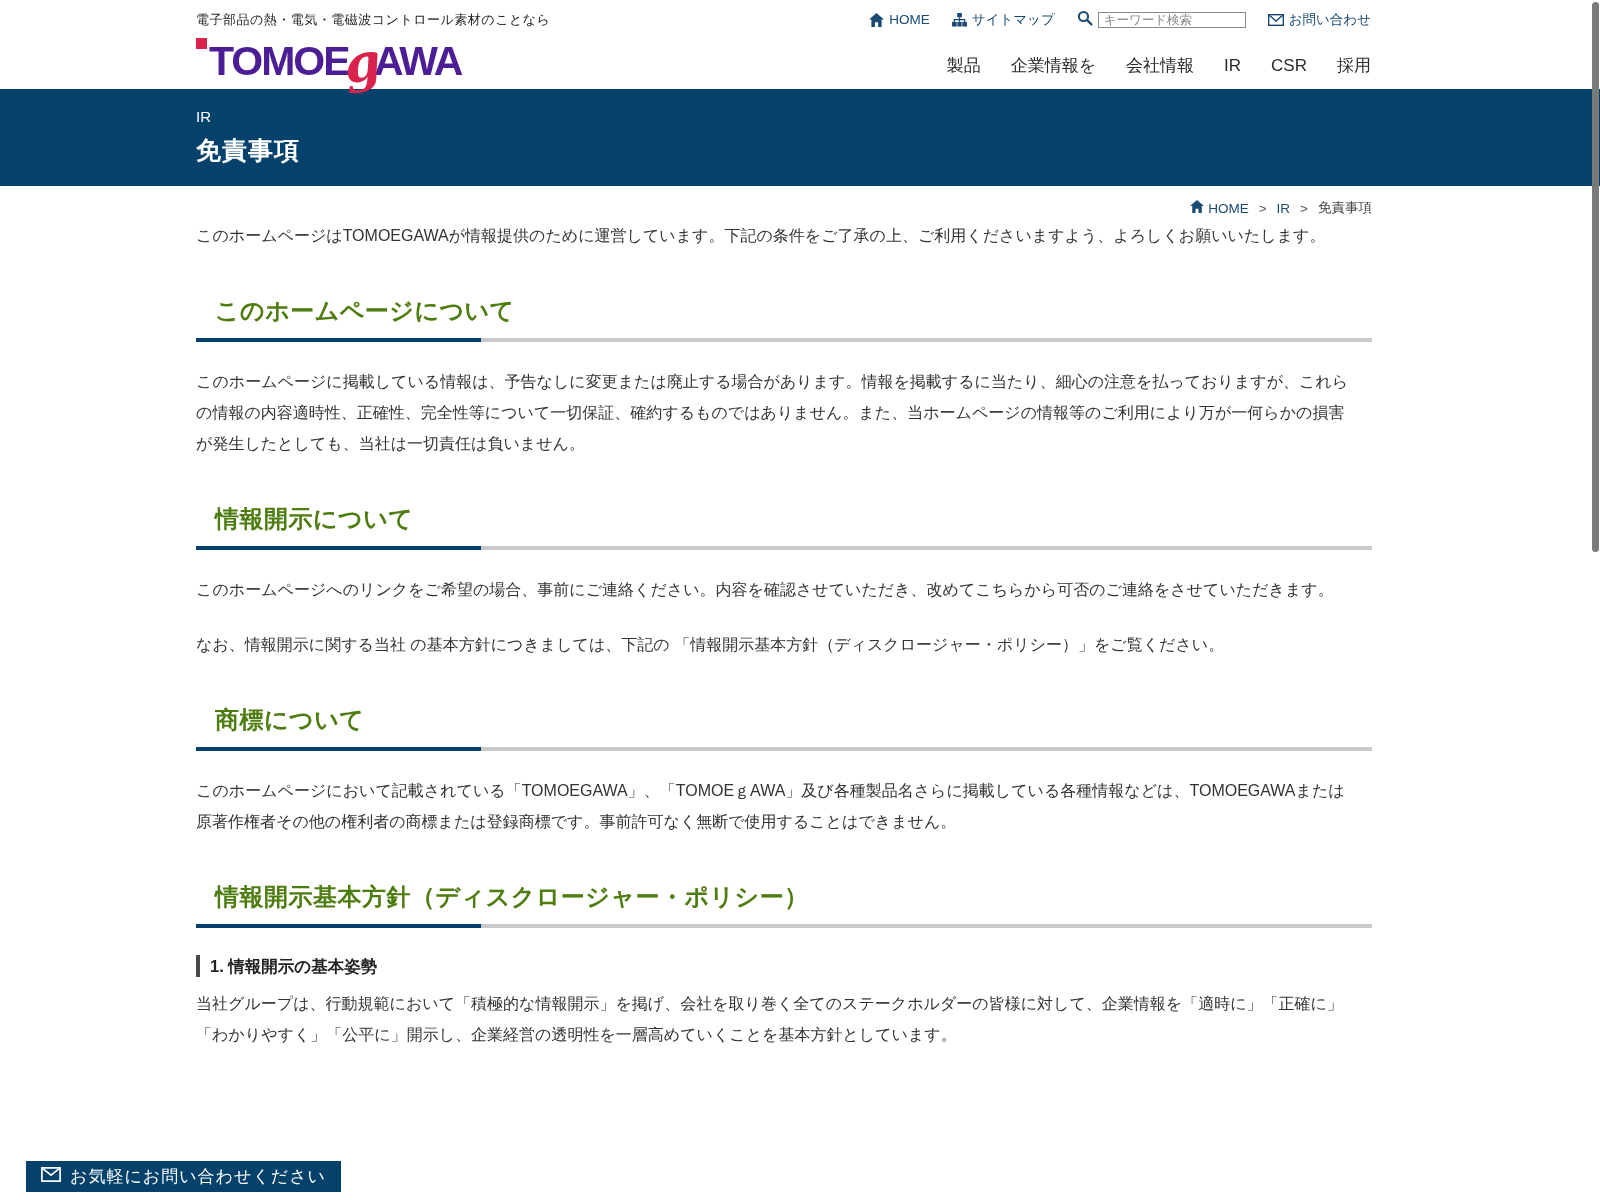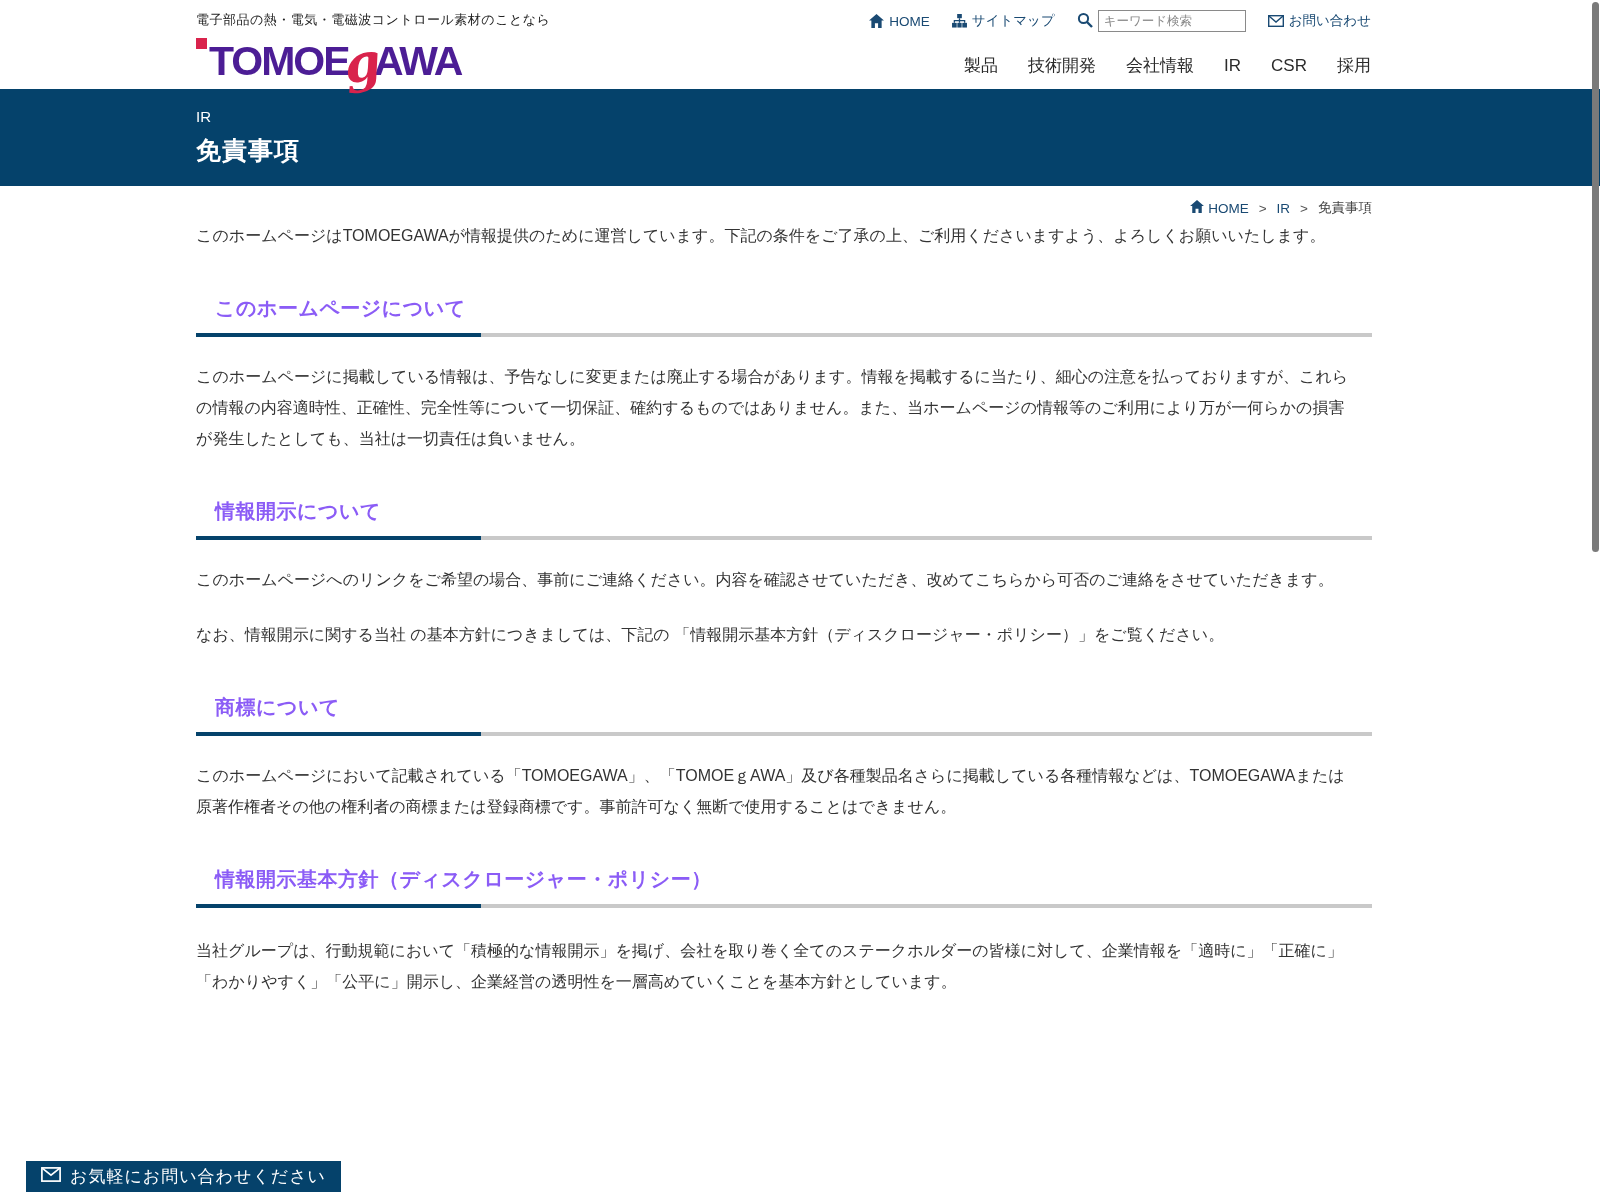--- a/index.html
+++ b/index.html
@@ -29,21 +29,21 @@
   
   .util-nav {
     position: absolute; top: 10px; right: 229px;
     display: flex; align-items: center; gap: 22px;
     font-size: 13.5px; color: #1a4a73;
   }
   .util-item { display: flex; align-items: center; gap: 5px; cursor: pointer; color: #1a4a73; }
   .util-item svg { display: block; }
   .search-box { display: flex; align-items: center; gap: 5px; }
   .search-box input {
-    width: 148px; height: 22px; border: 1px solid #8a8a8a; background: #fff;
+    width: 148px; height: 16px; border: 1px solid #8a8a8a; background: #fff;
     font-size: 12.5px; padding: 0 5px; color: #333;
     font-family: "Liberation Sans", "DejaVu Sans", sans-serif;
   }
   .search-box input::placeholder { color: #888; }
   
   .main-nav {
     position: absolute; top: 54px; right: 229px;
     display: flex; align-items: center; gap: 30px;
     font-size: 17px; color: #2b2b2b; text-align: center;
   }
@@ -60,21 +60,21 @@
   .content { width: 1176px; margin-left: 196px; }
   .breadcrumb {
     margin-top: 13px; text-align: right; font-size: 13.5px; color: #444;
     display: flex; justify-content: flex-end; align-items: center; gap: 10px;
   }
   .breadcrumb a { color: #1a4a73; text-decoration: none; cursor: pointer; display: inline-flex; align-items: center; gap: 4px; }
   .breadcrumb .sep { color: #555; }
   .intro { margin-top: 3px; font-size: 16px; line-height: 31px; }
   .section { margin-top: 44px; }
   .section-head {
-    font-size: 20px; font-weight: bold; color: #8b5cf6;
+    font-size: 24px; font-weight: bold; color: #4d7c0f;
     padding-left: 19px; margin-bottom: 11px; letter-spacing: 0.5px;
   }
   .rule { position: relative; height: 4px; background: #c9c9c9; }
   .rule::before {
     content: ""; position: absolute; left: 0; top: 0; width: 285px; height: 4px; background: #05426b;
   }
   .section p { margin: 24px 15px 0 0; font-size: 16px; line-height: 31px; }
   .sub { margin-top: 27px; }
   .sub-title {
     font-size: 16.5px; font-weight: bold; color: #222;
@@ -139,21 +139,21 @@
             <rect x="0.7" y="0.7" width="14.6" height="10.6" fill="none" stroke="#1a4a73" stroke-width="1.4"></rect>
             <path d="M1 1 L8 7 L15 1" fill="none" stroke="#1a4a73" stroke-width="1.4"></path>
           </svg>
       </span>
       <span>お問い合わせ</span>
     </span>
   </div>
 
   <nav class="main-nav">
     <span class="nav-item">製品</span>
-    <span class="nav-item">技術開発</span>
+    <span class="nav-item">企業情報を</span>
     <span class="nav-item">会社情報</span>
     <span class="nav-item">IR</span>
     <span class="nav-item">CSR</span>
     <span class="nav-item">採用</span>
   </nav>
 </div>
 
 <div class="banner">
   <div class="cat">IR</div>
   <div class="title">免責事項</div>
@@ -196,20 +196,21 @@
     <div class="section-head">商標について</div>
     <div class="rule"></div>
     <p>このホームページにおいて記載されている「TOMOEGAWA」、「TOMOEｇAWA」及び各種製品名さらに掲載している各種情報などは、TOMOEGAWAまたは原著作権者その他の権利者の商標または登録商標です。事前許可なく無断で使用することはできません。</p>
   </div>
 
   <div class="section">
     <div class="section-head">情報開示基本方針（ディスクロージャー・ポリシー）</div>
     <div class="rule"></div>
 
     <div class="sub">
+      <div class="sub-title">1. 情報開示の基本姿勢</div>
       <p>当社グループは、行動規範において「積極的な情報開示」を掲げ、会社を取り巻く全てのステークホルダーの皆様に対して、企業情報を「適時に」「正確に」「わかりやすく」「公平に」開示し、企業経営の透明性を一層高めていくことを基本方針としています。</p>
     </div>
 
   </div>
 
 </div>
 
 <div class="float-contact">
   <span>
     <svg width="20" height="15" viewBox="0 0 20 15">

